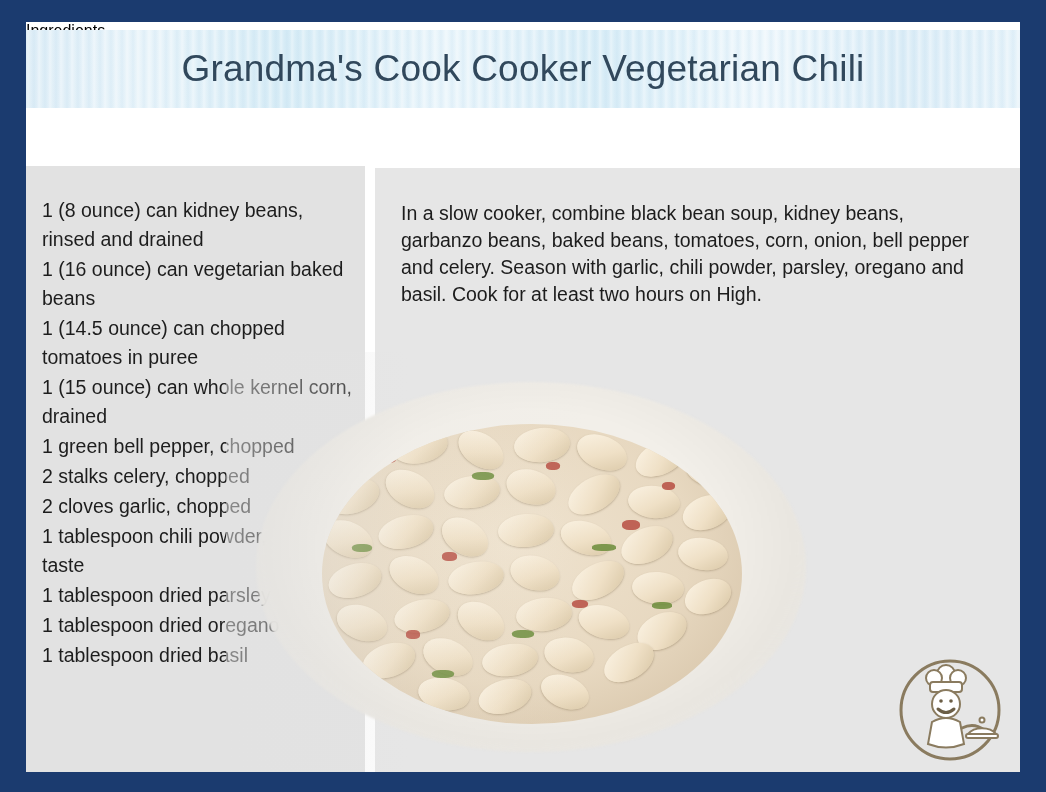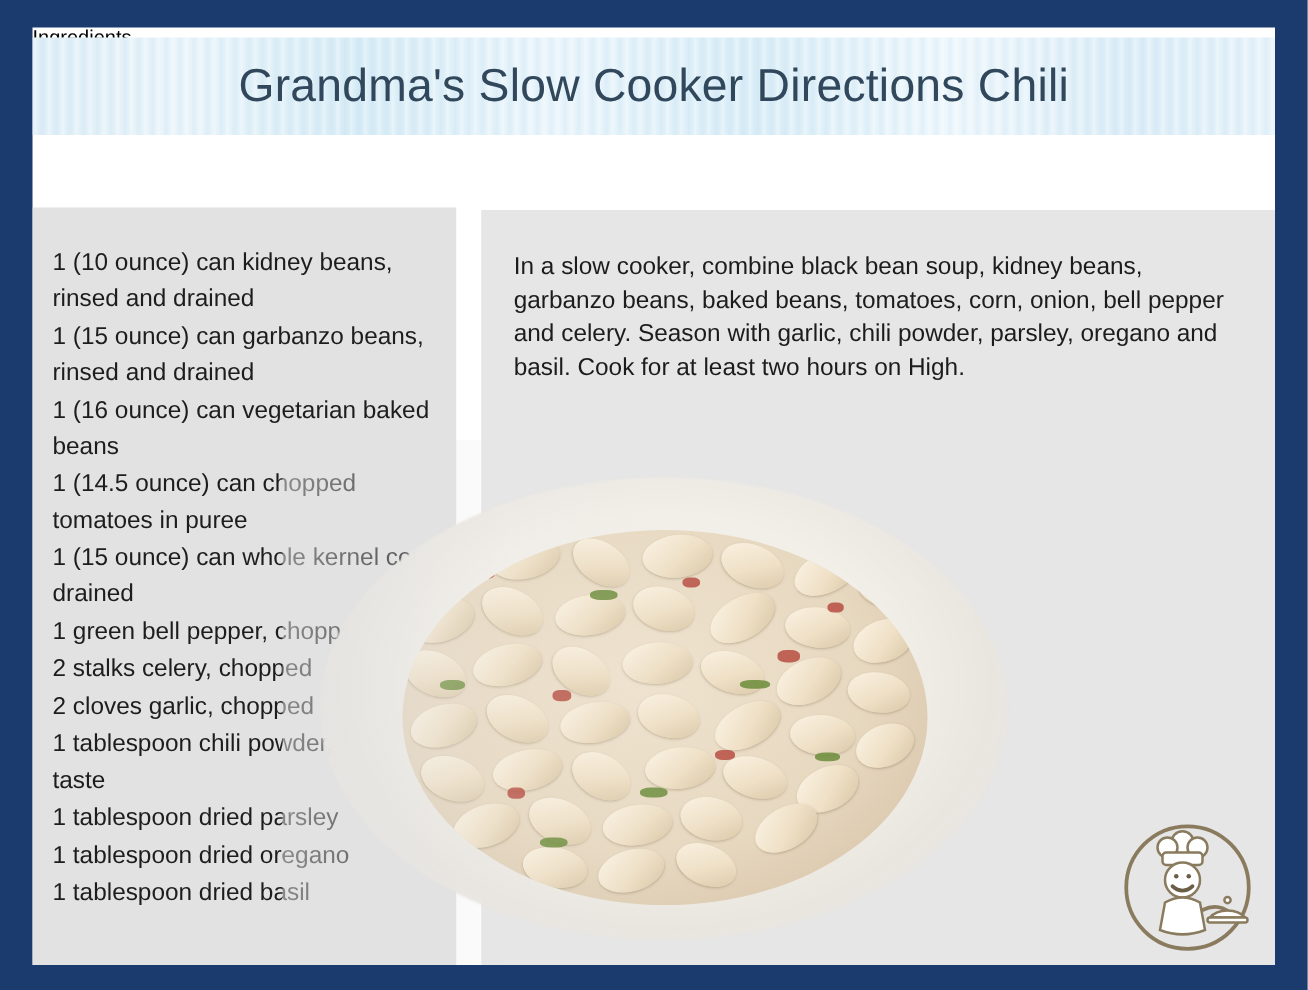--- a/index.html
+++ b/index.html
@@ -98,21 +98,21 @@
     left: 0px;
     top: 144px;
     width: 339px;
     height: 606px;
     background: #e2e2e2;
     box-sizing: border-box;
     padding: 30px 12px 0 16px;
   }
   #directions-panel {
     position: absolute;
-    left: 359px;
+    left: 349px;
     top: 146px;
     width: 655px;
     height: 604px;
     background: #e6e6e6;
     box-sizing: border-box;
     padding: 32px 42px 0 26px;
   }
 
   .ingredient-line {
     font-size: 19.5px;
@@ -193,34 +193,33 @@
     z-index: 6;
   }
 </style>
 </head>
 <body>
 
 <div id="page">
   <div id="card">
 
     <div id="title-banner">
-      <div id="recipe-title">Grandma's Slow Cooker Directions Chili</div>
+      <div id="recipe-title">Grandma's Cook Cooker Vegetarian Chili</div>
     </div>
 
     <div id="ingredients-header">
       <span>Ingredients</span>
     </div>
 
     <div id="directions-header">
       <span>Directions</span>
     </div>
 
     <div id="ingredients-panel">
-      <p class="ingredient-line">1 (10 ounce) can kidney beans, rinsed and drained</p>
-      <p class="ingredient-line">1 (15 ounce) can garbanzo beans, rinsed and drained</p>
+      <p class="ingredient-line">1 (8 ounce) can kidney beans, rinsed and drained</p>
       <p class="ingredient-line">1 (16 ounce) can vegetarian baked beans</p>
       <p class="ingredient-line">1 (14.5 ounce) can chopped tomatoes in puree</p>
       <p class="ingredient-line">1 (15 ounce) can whole kernel corn, drained</p>
       <p class="ingredient-line">1 green bell pepper, chopped</p>
       <p class="ingredient-line">2 stalks celery, chopped</p>
       <p class="ingredient-line">2 cloves garlic, chopped</p>
       <p class="ingredient-line">1 tablespoon chili powder, or to taste</p>
       <p class="ingredient-line">1 tablespoon dried parsley</p>
       <p class="ingredient-line">1 tablespoon dried oregano</p>
       <p class="ingredient-line">1 tablespoon dried basil</p>

